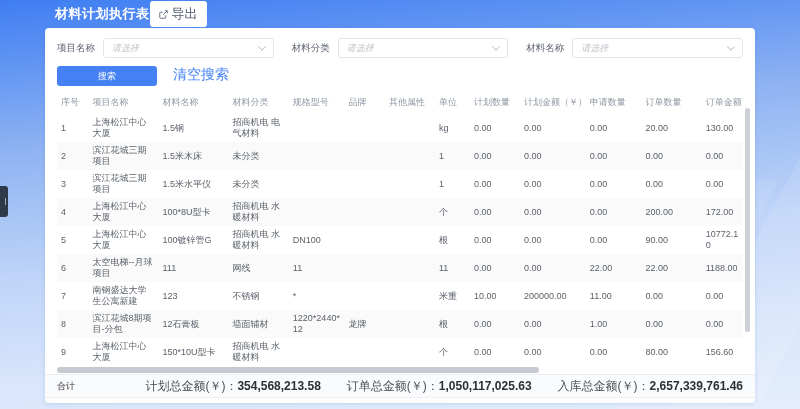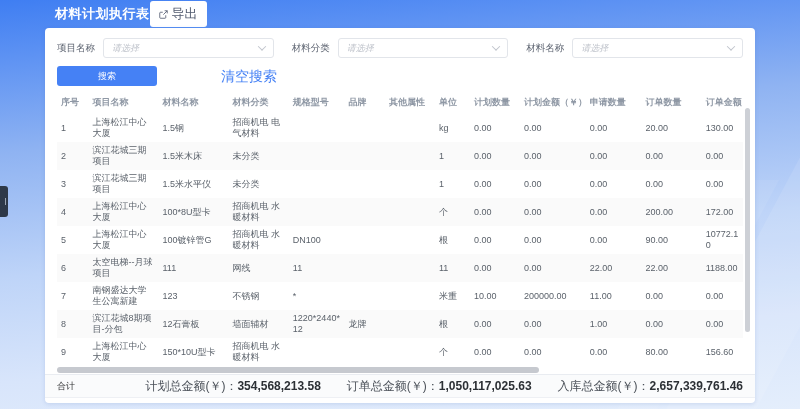--- a/index.html
+++ b/index.html
@@ -23,28 +23,28 @@
   
   .filters{display:flex;gap:18px;margin-top:2px;}
   .filter-group{display:flex;align-items:center;flex:1;}
   .flabel{font-size:9.5px;color:#5c6370;white-space:nowrap;margin-right:8px;}
   .select{flex:1;height:20px;border:1px solid #e2e5ea;border-radius:3px;background:#fff;
     display:flex;align-items:center;justify-content:space-between;padding:0 8px;cursor:pointer;box-sizing:border-box;}
   .placeholder{font-size:9px;color:#c0c4cc;font-style:italic;}
   .chevron{width:5px;height:5px;border-right:1px solid #c0c4cc;border-bottom:1px solid #c0c4cc;
     transform:rotate(45deg) translate(-1px,-1px);}
   
-  .actions{display:flex;align-items:flex-end;margin-top:8px;gap:48px;}
+  .actions{display:flex;align-items:flex-start;margin-top:8px;}
   .search-btn{width:100px;height:20px;background:#4581f5;color:#fff;border:none;border-radius:3px;
     font-size:9px;cursor:pointer;font-family:inherit;}
   .clear-link{font-size:14px;color:#4581f5;margin-left:16px;cursor:pointer;text-decoration:none;}
   
   .table-area{position:relative;margin-top:8px;}
   table{width:100%;border-collapse:collapse;table-layout:fixed;}
-  th{font-size:9px;font-weight:bold;color:#8f98a5;text-align:left;padding:2px 4px 5px;white-space:nowrap;overflow:hidden;}
+  th{font-size:9px;font-weight:normal;color:#8f98a5;text-align:left;padding:2px 4px 5px;white-space:nowrap;overflow:hidden;}
   td{font-size:9px;color:#5b626b;padding:3px 4px;line-height:11px;vertical-align:middle;height:22px;word-break:break-all;overflow:hidden;}
   tbody tr:nth-child(even){background:#fafafa;}
   .vscroll{position:absolute;right:-7px;top:14px;width:5px;height:224px;background:#cdd0d6;border-radius:3px;cursor:grab;}
   .hscroll-track{height:6px;margin-top:1px;}
   .hscroll-thumb{width:482px;height:6px;background:#c6c9cf;border-radius:3px;cursor:grab;}
   
   .summary{display:flex;align-items:center;height:22px;margin:1px -12px 18px;padding:0 12px;
     background:#fafbfc;border-top:1px solid #e9ecf1;border-bottom:1px solid #eef0f4;}
   .sum-label{font-size:9px;color:#303133;}
   .sum-items{margin-left:auto;display:flex;gap:26px;}

